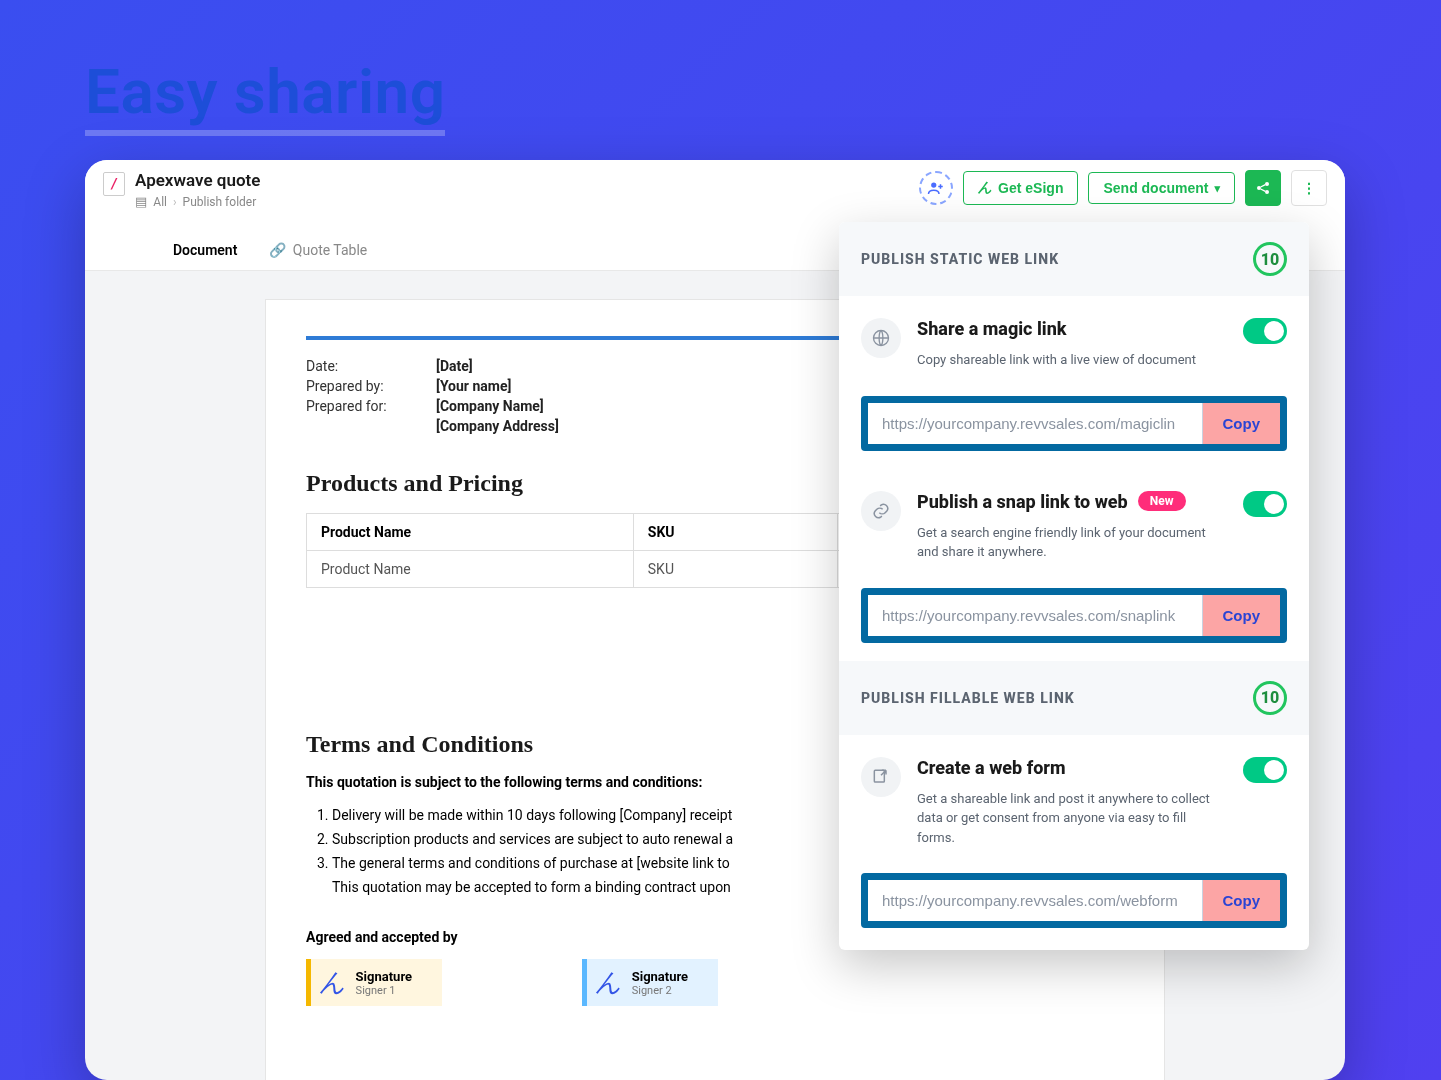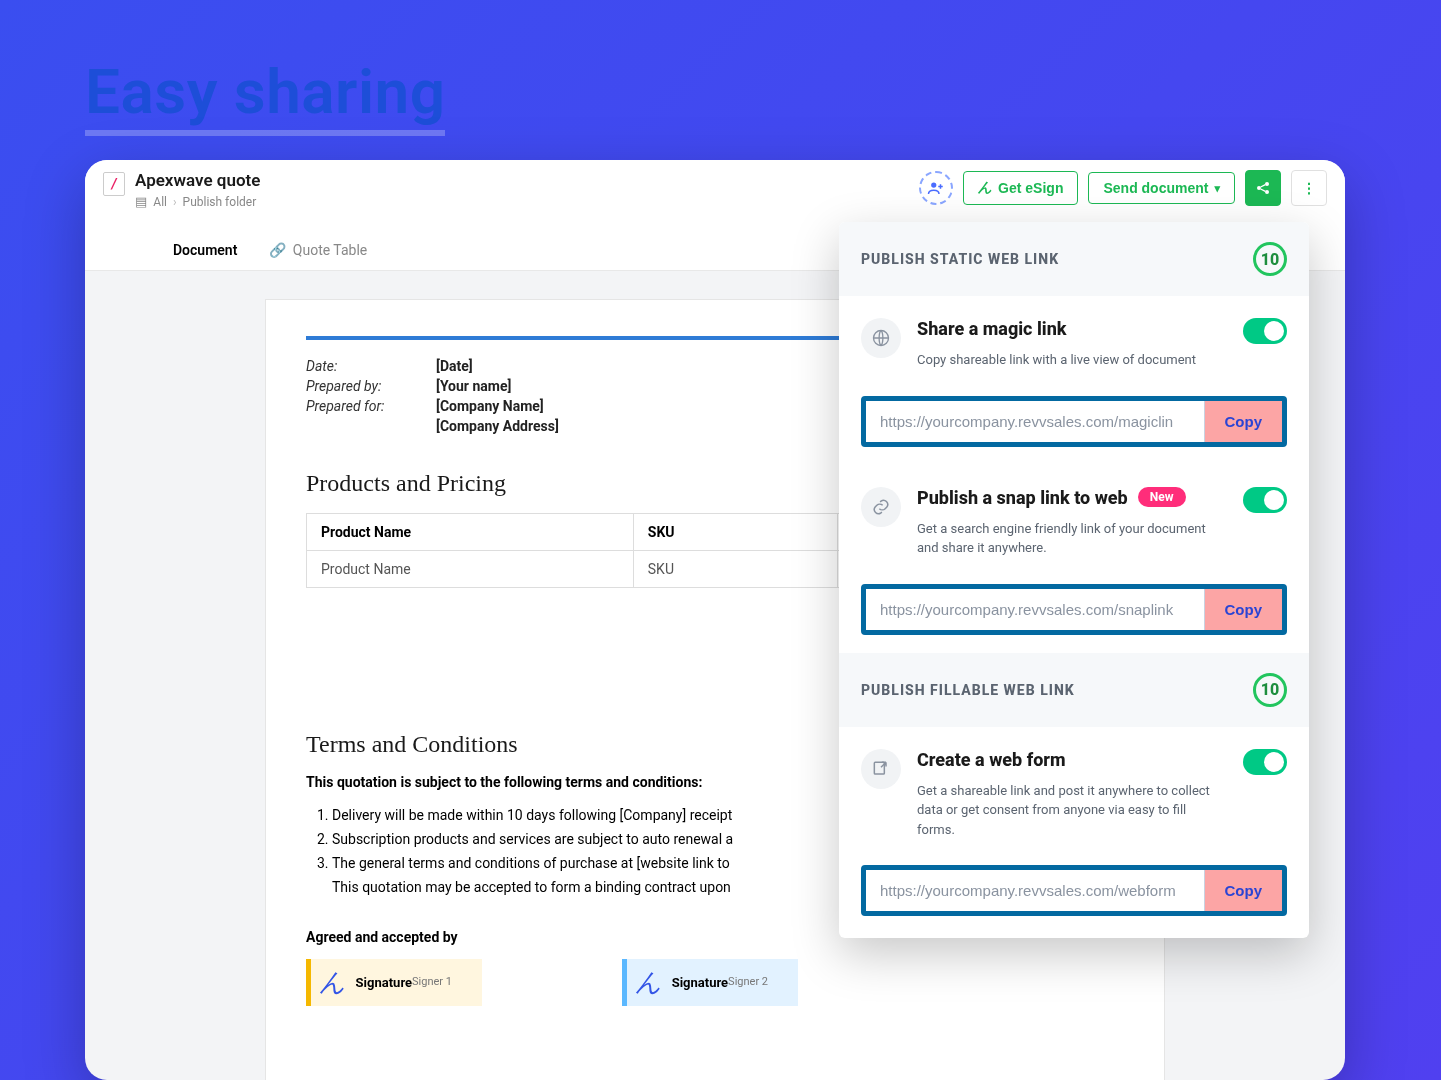--- a/index.html
+++ b/index.html
@@ -79,37 +79,37 @@
   margin: 28px auto 0 auto;
   width: 900px;
   background: #fff;
   border: 1px solid #e5e5e5;
   padding: 36px 40px 60px 40px;
   min-height: 800px;
 }
 .doc-h1 { font-size: 28px; font-weight: 800; color: #1a1a1a; margin-bottom: 8px; font-family: Georgia, serif; }
 .blue-hr { height: 4px; background: #2e7bd6; margin-bottom: 18px; }
 .meta-grid { display: grid; grid-template-columns: 130px auto; row-gap: 4px; font-size: 14px; margin-bottom: 36px; }
-.meta-label { color: #333; font-style: italic; }
+.meta-label { color: #333; }
 .meta-value { font-weight: 700; color: #222; }
-.doc-h2 { font-size: 24px; font-weight: 400; color: #1a1a1a; margin-bottom: 16px; font-family: Georgia, serif; }
+.doc-h2 { font-size: 24px; font-weight: 700; color: #1a1a1a; margin-bottom: 16px; font-family: Georgia, serif; }
 .price-table { width: 100%; border-collapse: collapse; font-size: 14px; margin-bottom: 12px; }
 .price-table th { background: #fff; border: 1px solid #ddd; text-align: left; padding: 10px 14px; font-weight: 700; }
 .price-table td { border: 1px solid #ddd; padding: 10px 14px; color: #555; }
 .totals { text-align: right; font-size: 13px; color: #333; line-height: 1.6; margin-bottom: 48px; padding-right: 2px; }
 .totals .bold { font-weight: 700; }
 .terms-intro { font-size: 14px; font-weight: 700; margin-bottom: 14px; }
 .terms-list { list-style: decimal; padding-left: 26px; font-size: 14px; line-height: 1.7; margin-bottom: 30px; }
 .agreed { font-size: 14px; font-weight: 700; margin-bottom: 14px; }
 .sig-row { display: flex; gap: 140px; }
 .sig-box { display: flex; align-items: center; gap: 10px; padding: 6px 30px 6px 8px; }
 .sig-box.yellow { background: #fff6df; border-left: 5px solid #f5b800; }
 .sig-box.blue { background: #e2f2ff; border-left: 5px solid #5bb8ff; }
 .sig-glyph { color: #3355e6; font-size: 26px; font-style: italic; font-family: cursive; }
-.sig-text { display: flex; flex-direction: row; font-size: 12px; }
+.sig-text { display: flex; flex-direction: column; font-size: 12px; }
 .sig-label { font-weight: 700; font-size: 13px; }
 .sig-name { color: #777; font-size: 11px; }
 
 .share-panel {
   position: absolute;
   top: 62px;
   right: 36px;
   width: 470px;
   background: #fff;
   border-radius: 6px;
@@ -136,21 +136,21 @@
   display: flex; align-items: center; justify-content: center; color: #8a93a0; flex-shrink: 0;
 }
 .panel-item-body { flex: 1; }
 .panel-item-title { font-size: 18px; font-weight: 800; color: #1a1a1a; display: flex; align-items: center; gap: 10px; }
 .new-badge { background: #ff2d7a; color: #fff; font-size: 12px; font-weight: 700; padding: 3px 12px; border-radius: 20px; }
 .panel-item-desc { font-size: 13px; color: #5b6470; margin-top: 11px; line-height: 1.5; }
 .toggle { width: 44px; height: 26px; background: #00c985; border-radius: 20px; position: relative; flex-shrink: 0; cursor: pointer; }
 .toggle::after { content: ''; position: absolute; right: 3px; top: 3px; width: 20px; height: 20px; background: #fff; border-radius: 50%; }
 .link-row {
   margin: 16px 22px 18px 22px;
-  display: flex; border: 5px solid #0369a1; border-radius: 4px; overflow: hidden;
+  display: flex; border: 7px solid #0369a1; border-radius: 4px; overflow: hidden;
 }
 .link-input {
   flex: 1; border: none; padding: 12px 14px; font-size: 15px; color: #8a93a0; outline: none; background: #fff;
   text-overflow: ellipsis;
 }
 .copy-btn {
   border: none; border-left: 1px solid #c9d2e0; background: #fca5a5; color: #2a44d4;
   font-size: 15px; font-weight: 700; padding: 0 20px; cursor: pointer;
 }
 </style>

